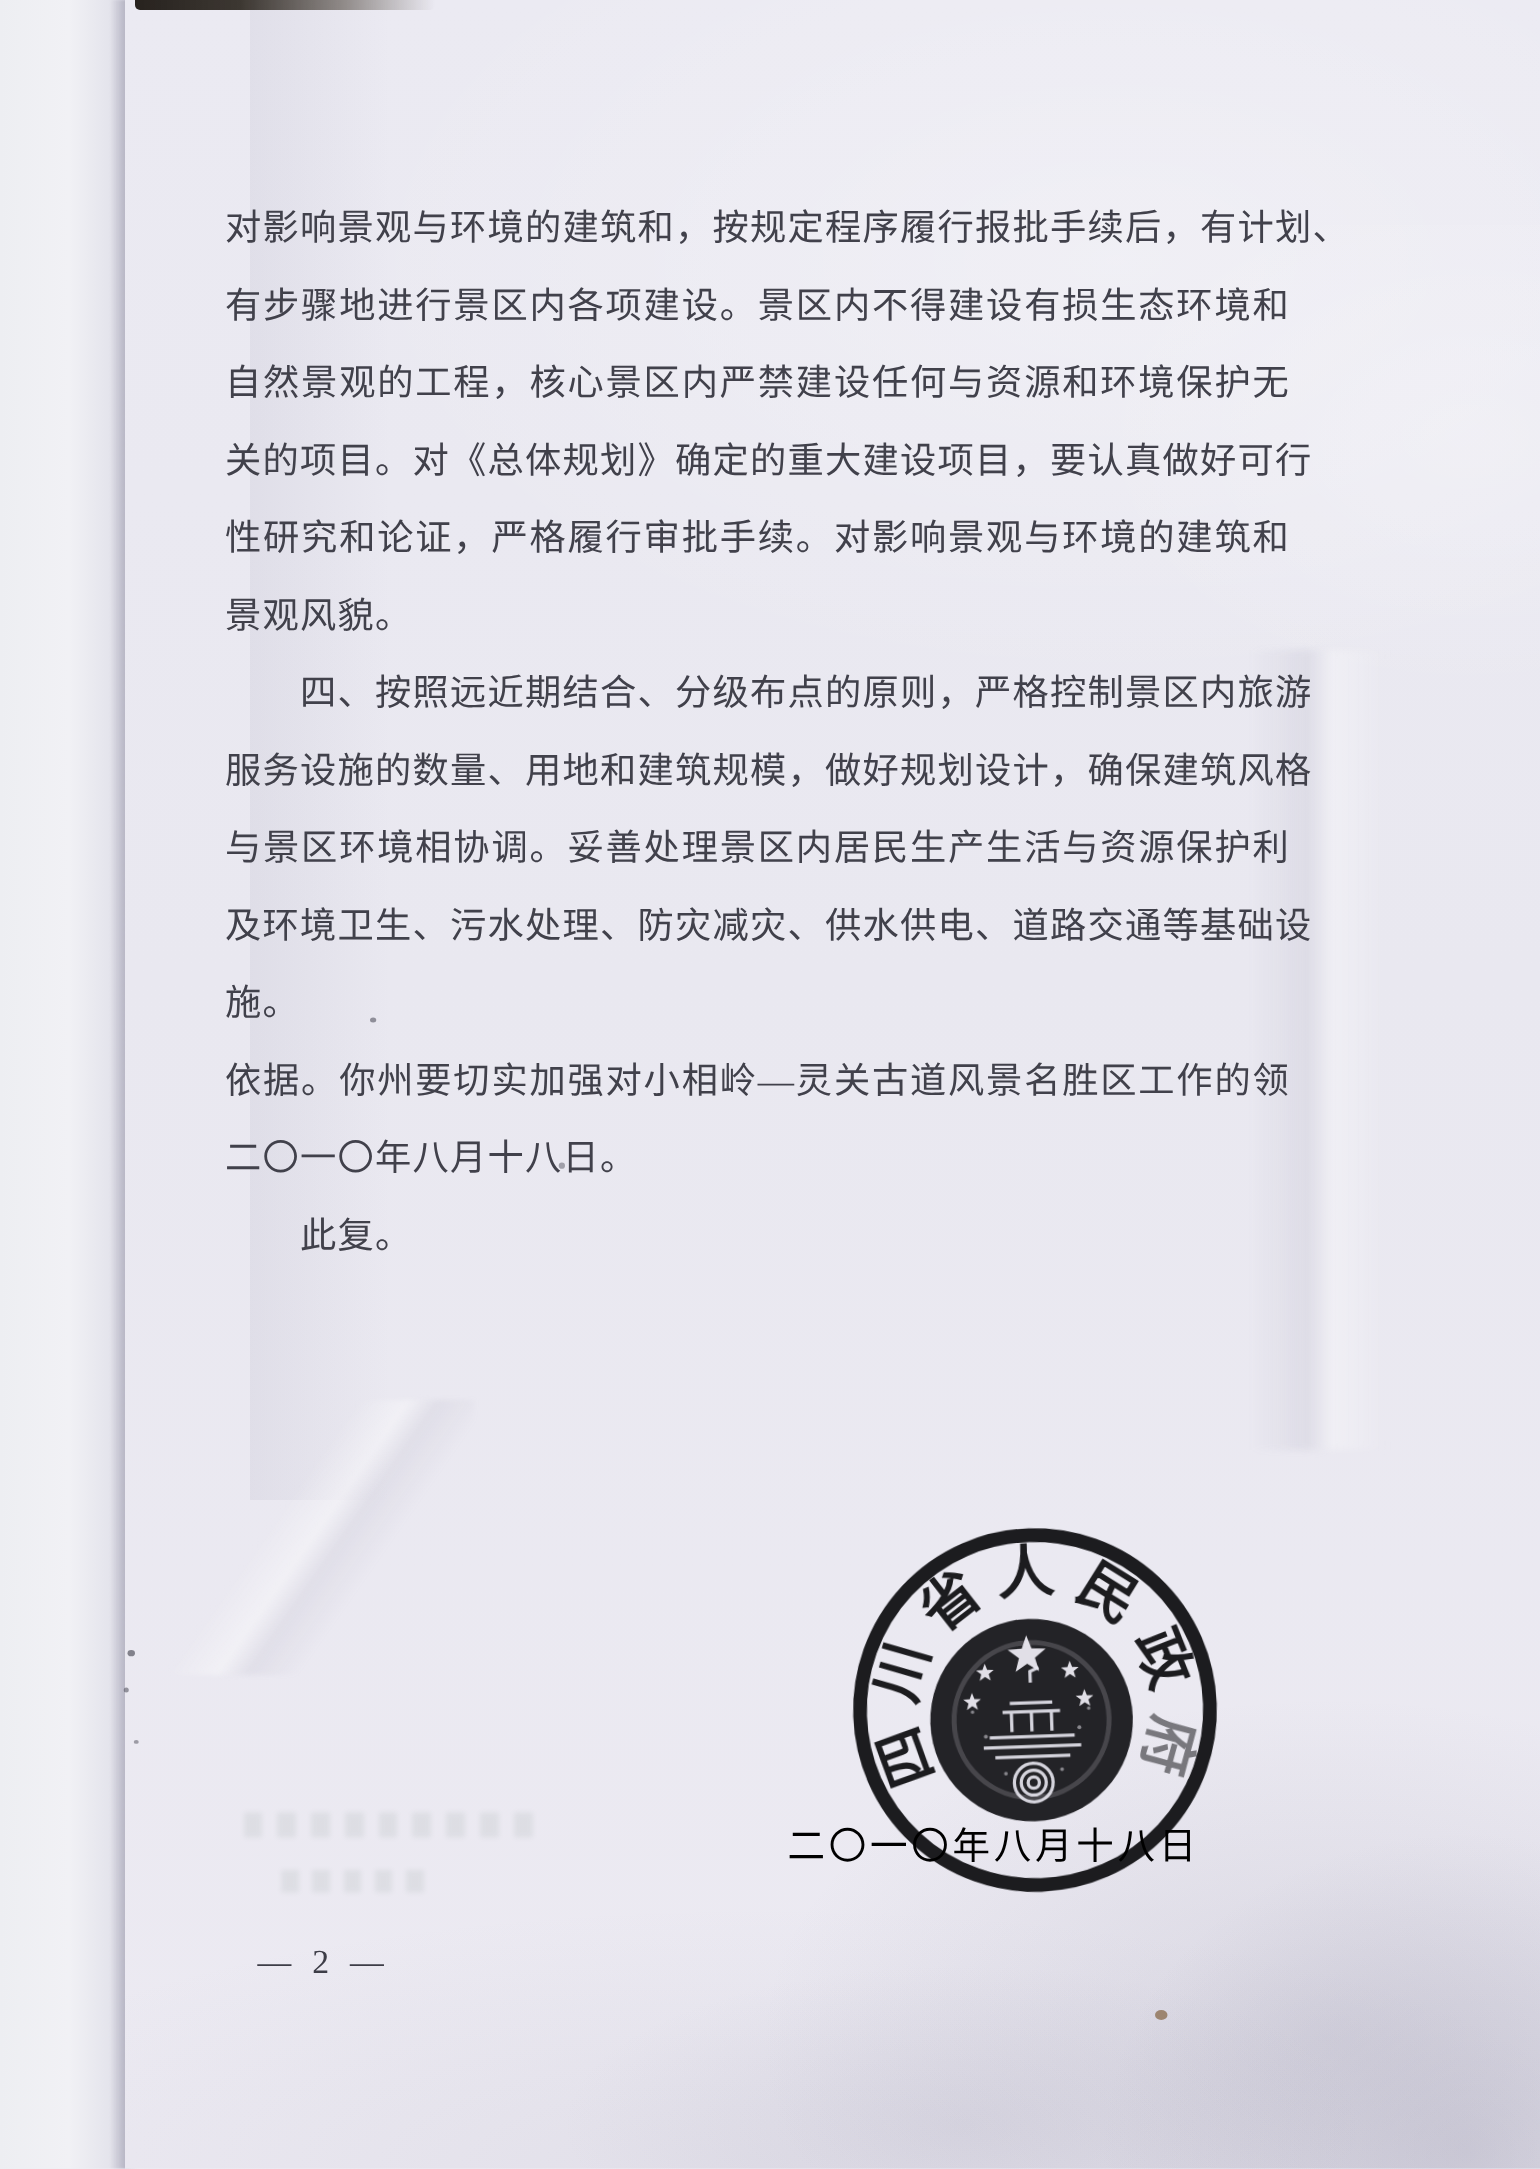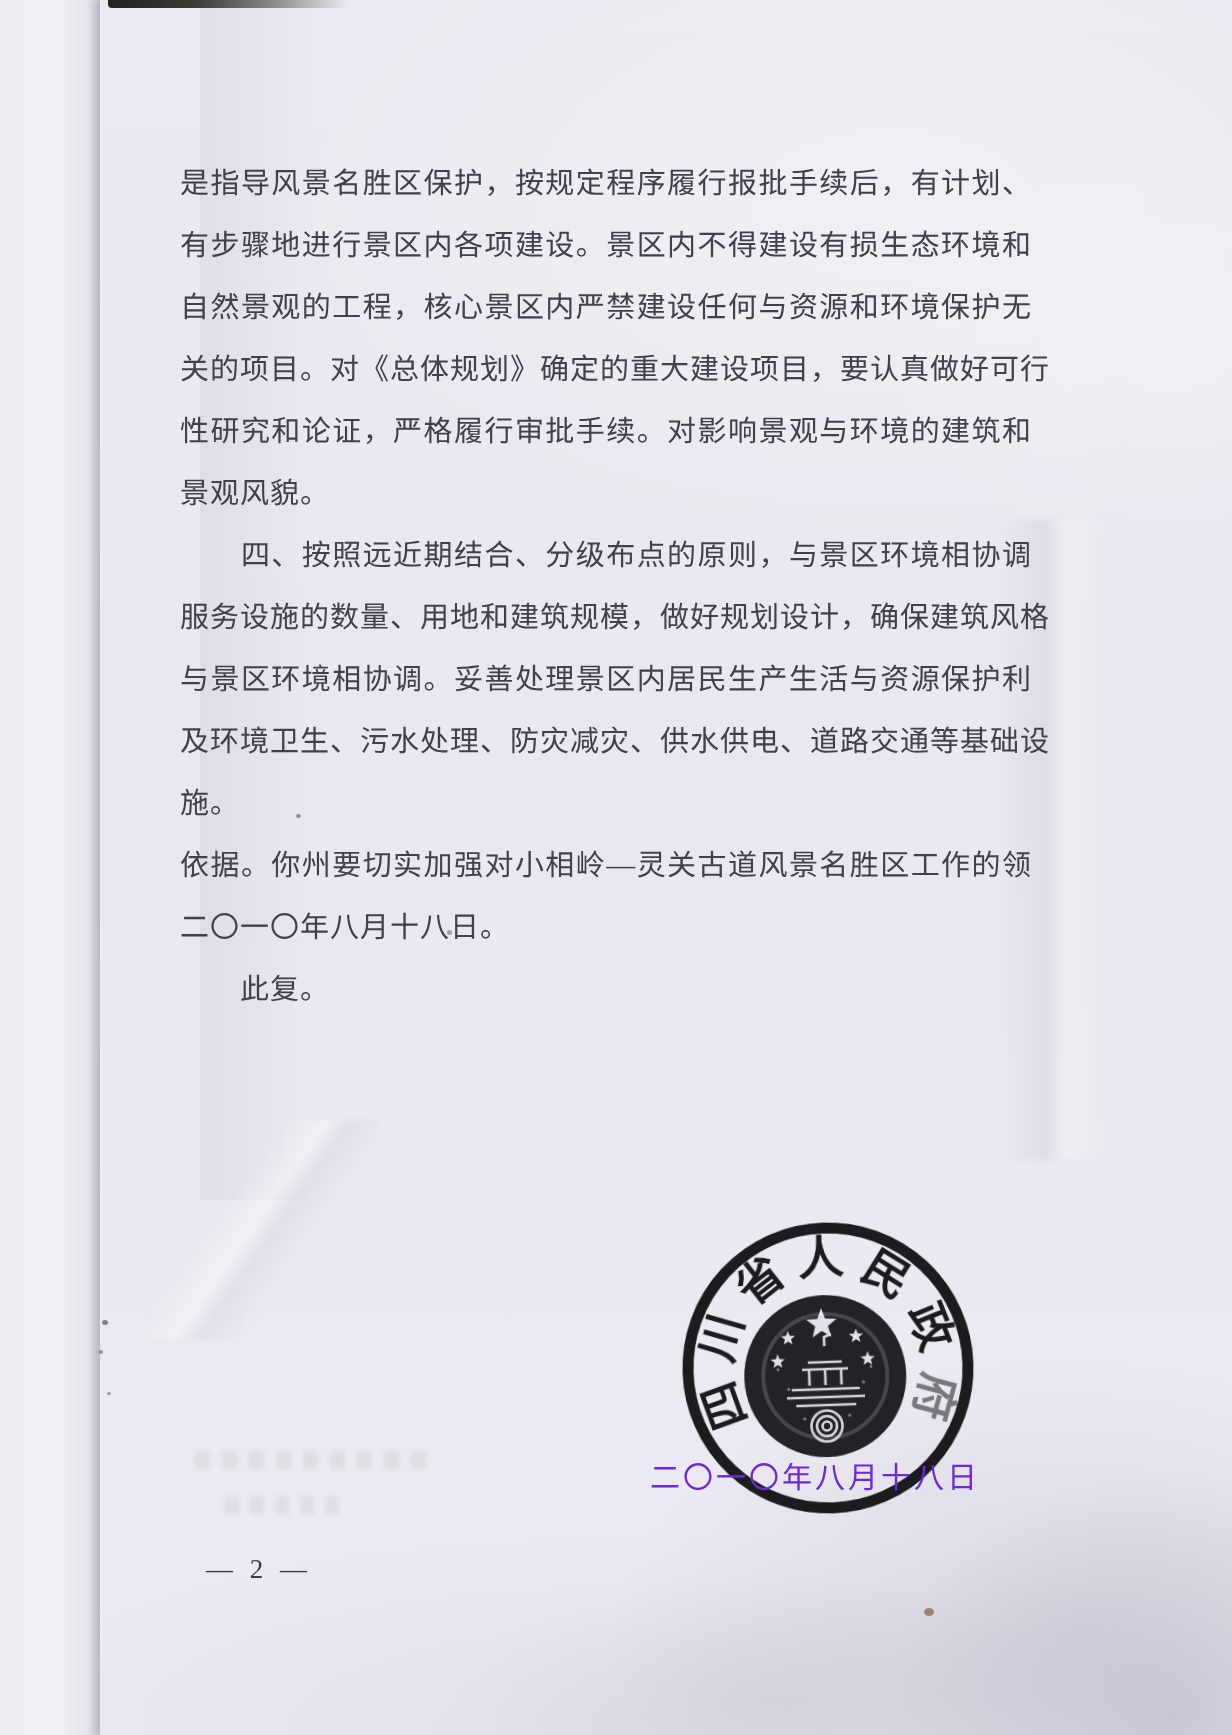--- a/index.html
+++ b/index.html
@@ -57,22 +57,22 @@
     white-space:nowrap;
   }
   .line.full{text-align-last:justify;}
   
   .seal{position:absolute;left:678px;top:1218px;width:300px;height:300px;transform:rotate(-2deg);filter:blur(.3px);}
   .seal svg{width:300px;height:300px;display:block;}
   .seal-char{font-size:46px;font-weight:bold;fill:#1c1c1f;text-anchor:middle;dominant-baseline:central;
      font-family:"Liberation Serif","DejaVu Serif",serif;}
   
   .date-line{
-    position:absolute;left:650px;top:1460px;width:340px;height:36px;line-height:36px;
-    font-size:30px;letter-spacing:3px;color:#6d28d9;white-space:nowrap;
+    position:absolute;left:630px;top:1460px;width:340px;height:36px;line-height:36px;
+    font-size:30px;letter-spacing:3px;color:#000000;white-space:nowrap;
   }
   .page-number{
     position:absolute;left:206px;top:1554px;font-size:27px;letter-spacing:5px;color:#3d3d47;
   }
   
   .ghost{position:absolute;opacity:.13;filter:blur(2px);}
   .g1{left:195px;top:1450px;width:240px;height:20px;
       background:repeating-linear-gradient(90deg,rgba(104,126,116,.8) 0 15px,transparent 15px 27px);}
   .g2{left:225px;top:1496px;width:120px;height:18px;
       background:repeating-linear-gradient(90deg,rgba(104,126,116,.8) 0 14px,transparent 14px 25px);}
@@ -97,27 +97,27 @@
     <div class="w w6"></div>
   </div>
 
   <div class="top-smudge"></div>
   <div class="w w1"></div>
   <div class="w w2"></div>
   <div class="w w3"></div>
   <div class="w w4"></div>
 
   <div class="text-block" id="textBlock">
-      <div class="line full">是指导风景名胜区保护，按规定程序履行报批手续后，有计划、</div>
+      <div class="line full">对影响景观与环境的建筑和，按规定程序履行报批手续后，有计划、</div>
       <div class="line full">有步骤地进行景区内各项建设。景区内不得建设有损生态环境和</div>
       <div class="line full">自然景观的工程，核心景区内严禁建设任何与资源和环境保护无</div>
       <div class="line full">关的项目。对《总体规划》确定的重大建设项目，要认真做好可行</div>
       <div class="line full">性研究和论证，严格履行审批手续。对影响景观与环境的建筑和</div>
       <div class="line">景观风貌。</div>
-      <div class="line full">　　四、按照远近期结合、分级布点的原则，与景区环境相协调</div>
+      <div class="line full">　　四、按照远近期结合、分级布点的原则，严格控制景区内旅游</div>
       <div class="line full">服务设施的数量、用地和建筑规模，做好规划设计，确保建筑风格</div>
       <div class="line full">与景区环境相协调。妥善处理景区内居民生产生活与资源保护利</div>
       <div class="line full">及环境卫生、污水处理、防灾减灾、供水供电、道路交通等基础设</div>
       <div class="line">施。</div>
       <div class="line full">依据。你州要切实加强对小相岭—灵关古道风景名胜区工作的领</div>
       <div class="line">二〇一〇年八月十八日。</div>
       <div class="line">　　此复。</div>
     </div>
 
   <div class="seal">

